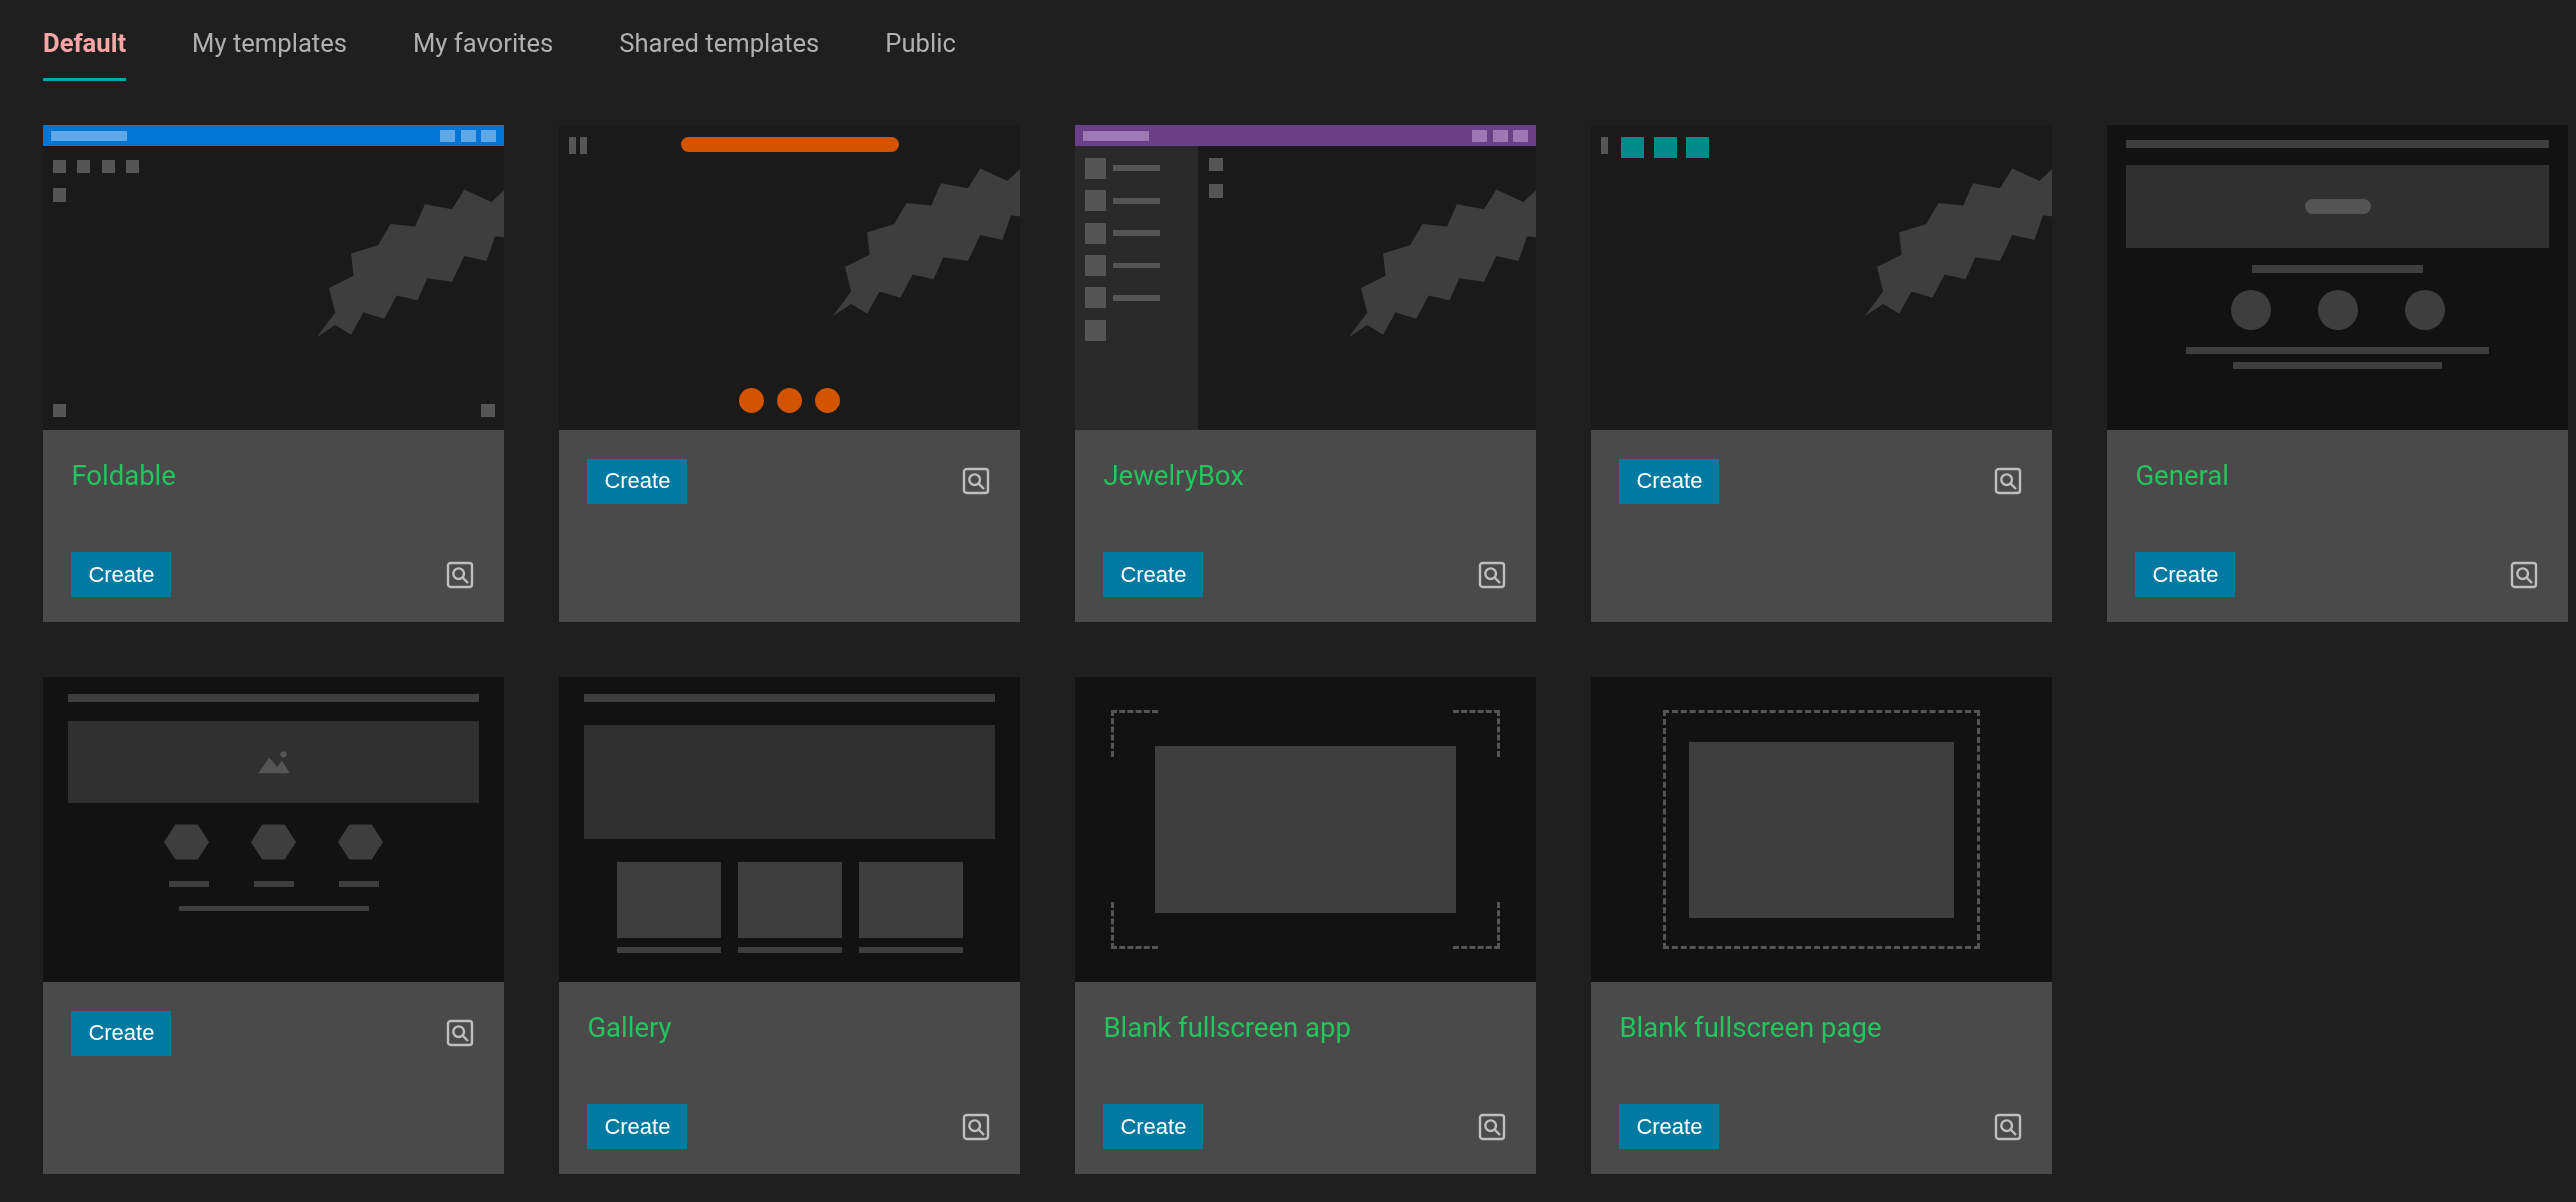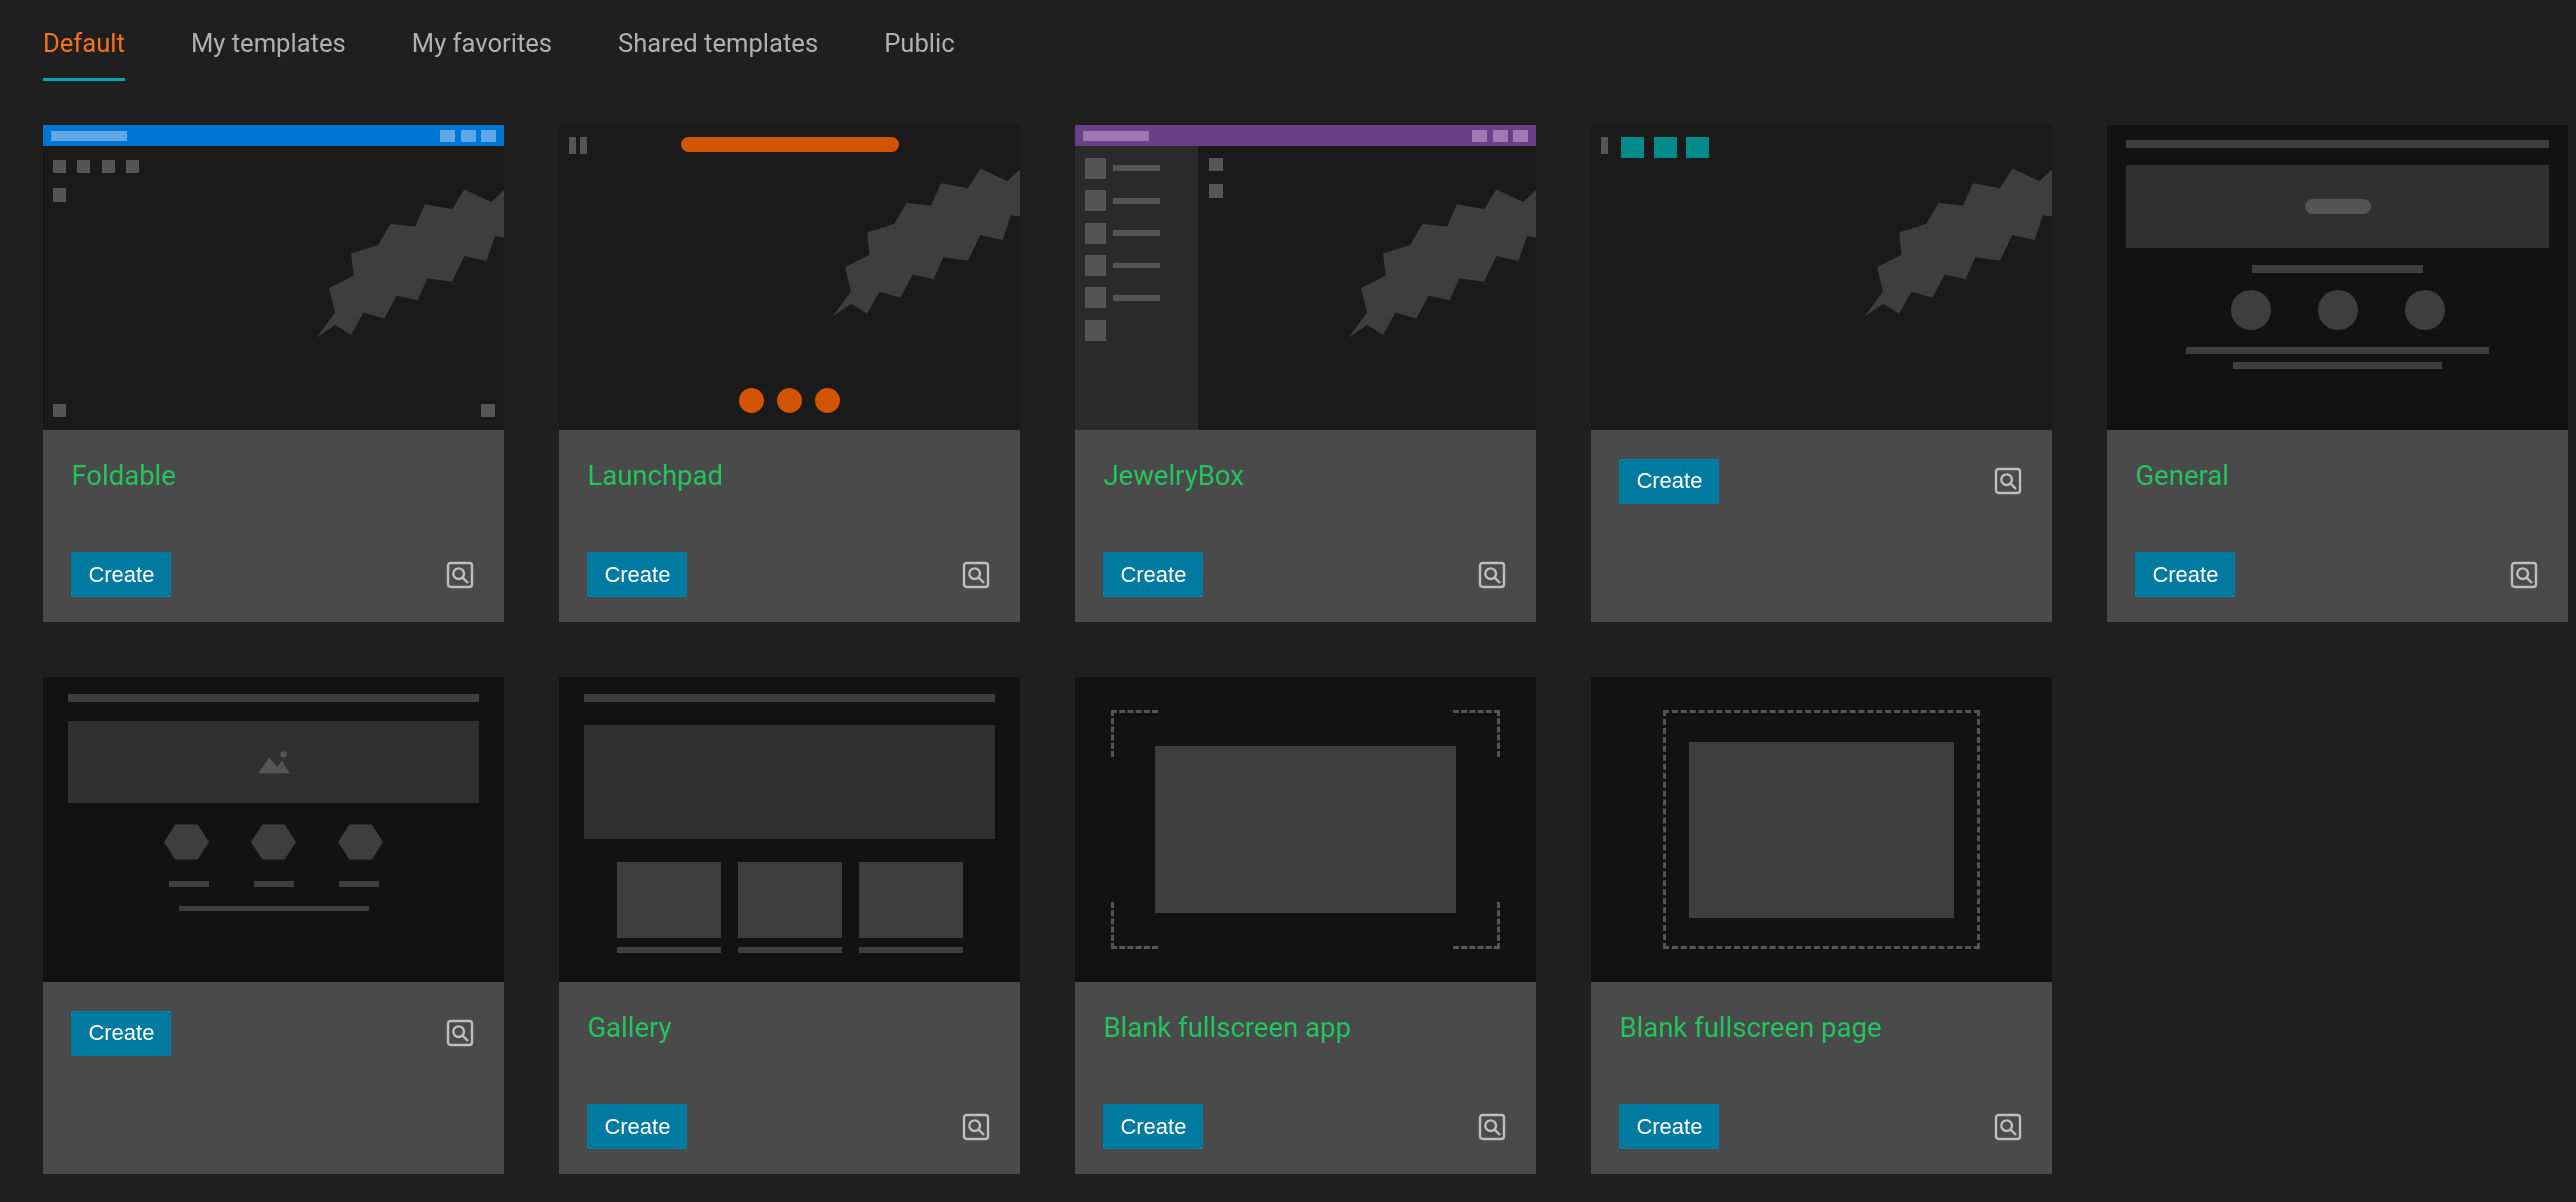--- a/index.html
+++ b/index.html
@@ -28,22 +28,22 @@
     }
     .tab {
       color: #b0b0b0;
       font-size: 25.6px;
       font-weight: 400;
       cursor: pointer;
       padding-bottom: 15px;
       position: relative;
     }
     .tab.active {
-      color: #f97316;
-      font-weight: 400;
+      color: #fca5a5;
+      font-weight: 700;
     }
     .tab.active::after {
       content: "";
       position: absolute;
       bottom: -7.6px;
       left: 0;
       width: 100%;
       height: 2.8px;
       background: #00a4b5;
     }
@@ -526,21 +526,20 @@
             <path fill="#3e3e3e" d="M40 140 L55 120 L50 100 L70 90 L68 72 L90 65 L100 48 L120 50 L128 32 L150 36 L160 20 L182 30 L195 18 L210 40 L200 60 L185 58 L178 78 L160 74 L150 95 L130 92 L122 110 L105 106 L95 125 L78 120 L68 138 L55 130 Z"></path>
           </svg>
         <div class="launch-dots">
             <div class="launch-dot"></div>
             <div class="launch-dot"></div>
             <div class="launch-dot"></div>
           </div>
       </div>
     </div>
     <div class="card-body">
-      <div class="card-title">Launchpad</div>
       <div class="card-actions">
         <button class="create-btn">Create</button>
         <span class="preview-icon">
           <svg width="32" height="32" viewBox="0 0 24 24" fill="none" stroke="#bfbfbf" stroke-width="1.8">
               <rect x="3" y="3" width="18" height="18" rx="2"></rect>
               <circle cx="11" cy="11" r="4"></circle>
               <line x1="14" y1="14" x2="18" y2="18"></line>
             </svg>
         </span>
       </div>

